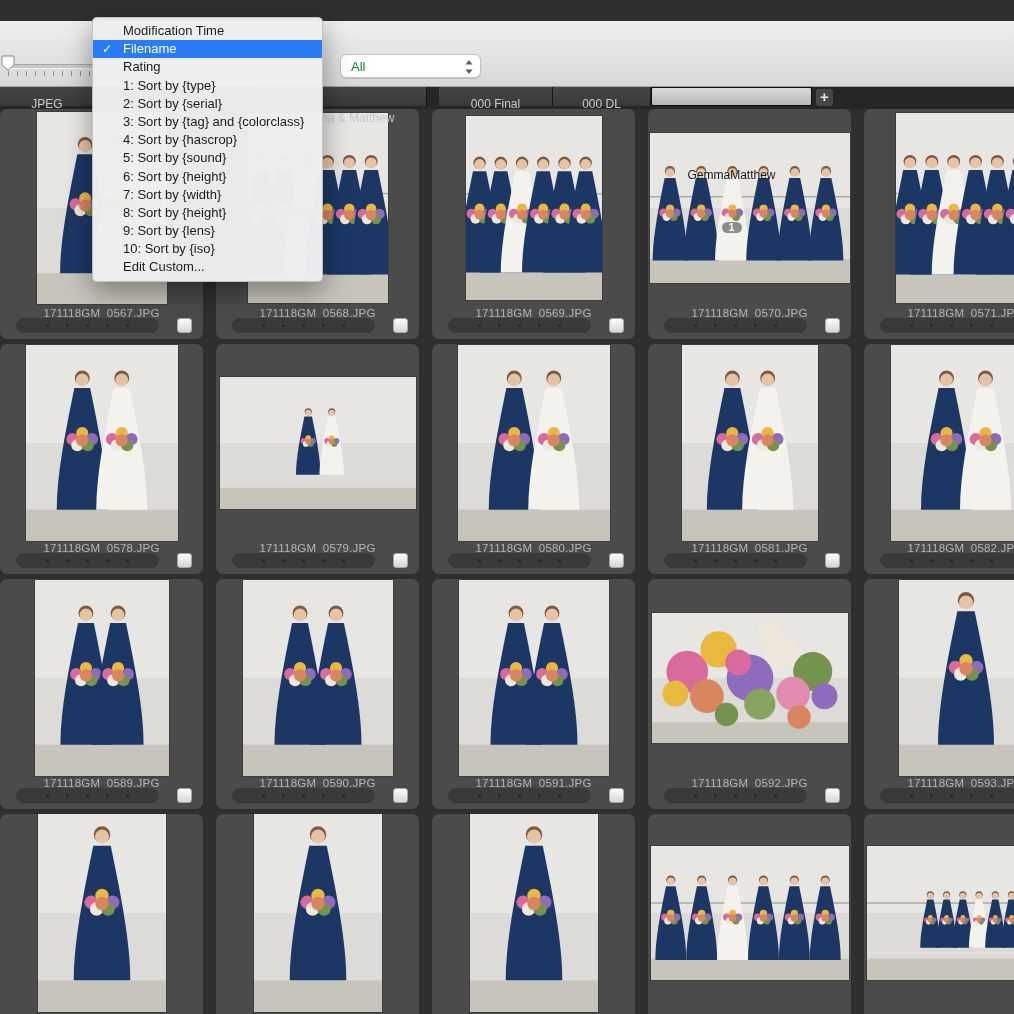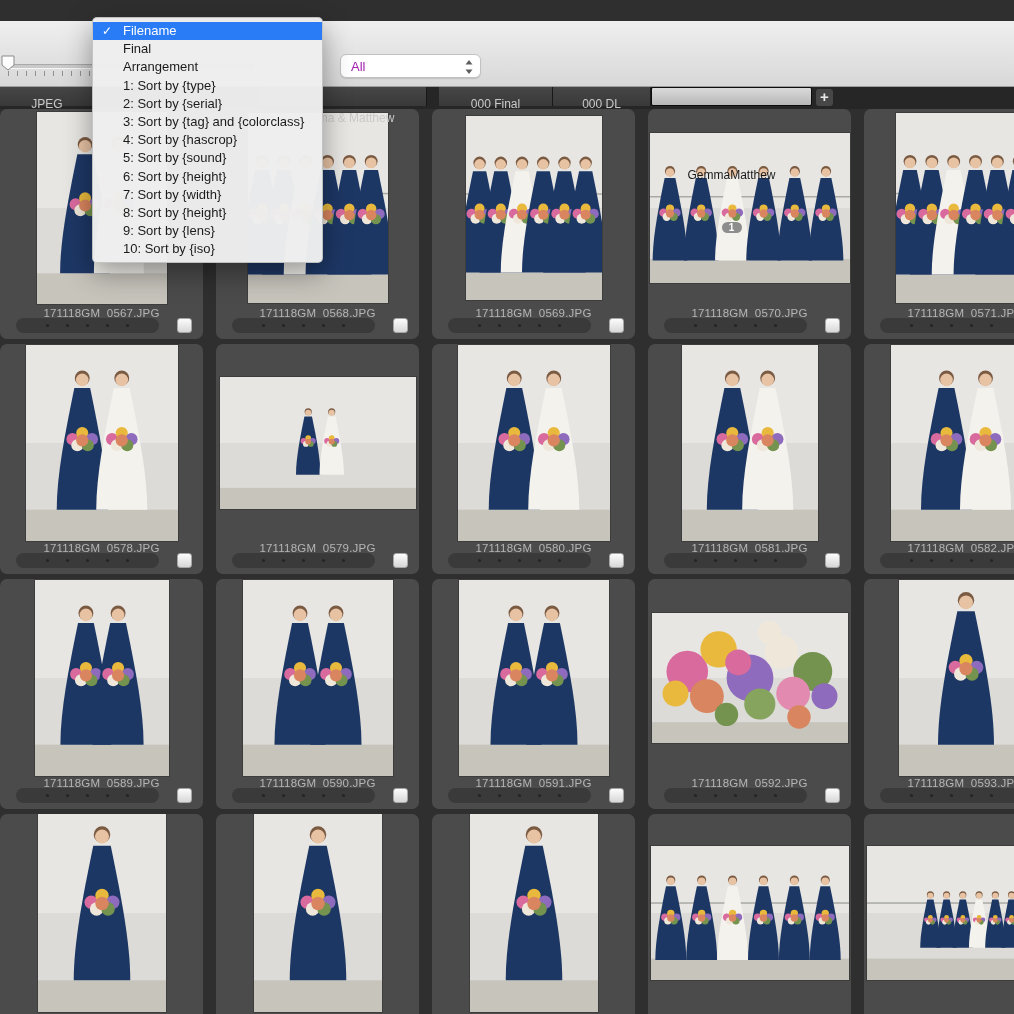--- a/index.html
+++ b/index.html
@@ -16,21 +16,21 @@
   
   .toolbar{position:absolute;top:21px;left:0;right:0;height:66px;
            background:linear-gradient(#efefef,#d8d8d8);border-bottom:1px solid #9e9e9e;box-sizing:border-box;}
   .slider-groove{position:absolute;left:6px;top:43px;width:248px;height:3px;
                  background:#c9c9c9;border-top:1px solid #a8a8a8;border-bottom:1px solid #f6f6f6;}
   .slider-ticks{position:absolute;left:8px;top:50px;width:246px;height:5px;
                 background:repeating-linear-gradient(90deg,#8f8f8f 0 1px,transparent 1px 9px);}
   .slider-thumb{position:absolute;left:1px;top:34px;width:14px;height:16px;}
   .popup{position:absolute;left:340px;top:33px;width:141px;height:24px;background:#fff;
          border:1px solid #c2c2c2;border-radius:6px;box-sizing:border-box;
-         display:flex;align-items:center;padding-left:10px;font-size:13px;color:#a21caf;
+         display:flex;align-items:center;padding-left:10px;font-size:13px;color:#15803d;
          box-shadow:0 1px 1px rgba(0,0,0,0.12);}
   .popup-chevrons{position:absolute;right:5px;top:2px;}
 
   
   .tabbar{position:absolute;top:87px;left:0;right:0;height:22px;background:#262626;z-index:5;}
   .tab{position:absolute;top:0;height:19px;box-sizing:border-box;
        background:linear-gradient(#464646,#393939);border-right:1px solid #181818;
        display:flex;align-items:center;gap:5px;padding:0 7px;color:#c9c9c9;font-size:12px;white-space:nowrap;flex-direction:column;}
   .tab.active{background:linear-gradient(#dadada,#b7b7b7);color:#191919;
               border:1px solid #0d0d0d;border-radius:2px;}
@@ -1029,28 +1029,29 @@
             <circle cx="142.6104" cy="76.2728" r="2.412" fill="#efe8da"></circle>
             <circle cx="146.7108" cy="76.2728" r="2.412" fill="#74934e"></circle>
             <circle cx="144.54" cy="74.3432" r="2.412" fill="#d9855f"></circle>
           </svg>
         </div>
         <div class="fname"></div>
       </div>
     </div>
 
   <div class="menu" id="imagemenu">
+      <div class="menu-item"><span>Modification Time</span></div>
       <div class="menu-item hl"><span>Filename</span><span class="menu-check">✓</span></div>
-      <div class="menu-item"><span>Final</span></div>
-      <div class="menu-item"><span>Arrangement</span></div>
+      <div class="menu-item"><span>Rating</span></div>
       <div class="menu-item"><span>1: Sort by {type}</span></div>
       <div class="menu-item"><span>2: Sort by {serial}</span></div>
       <div class="menu-item"><span>3: Sort by {tag} and {colorclass}</span></div>
       <div class="menu-item"><span>4: Sort by {hascrop}</span></div>
       <div class="menu-item"><span>5: Sort by {sound}</span></div>
       <div class="menu-item"><span>6: Sort by {height}</span></div>
       <div class="menu-item"><span>7: Sort by {width}</span></div>
       <div class="menu-item"><span>8: Sort by {height}</span></div>
       <div class="menu-item"><span>9: Sort by {lens}</span></div>
       <div class="menu-item"><span>10: Sort by {iso}</span></div>
+      <div class="menu-item"><span>Edit Custom...</span></div>
     </div>
 
 </div>
 
 </body></html>

